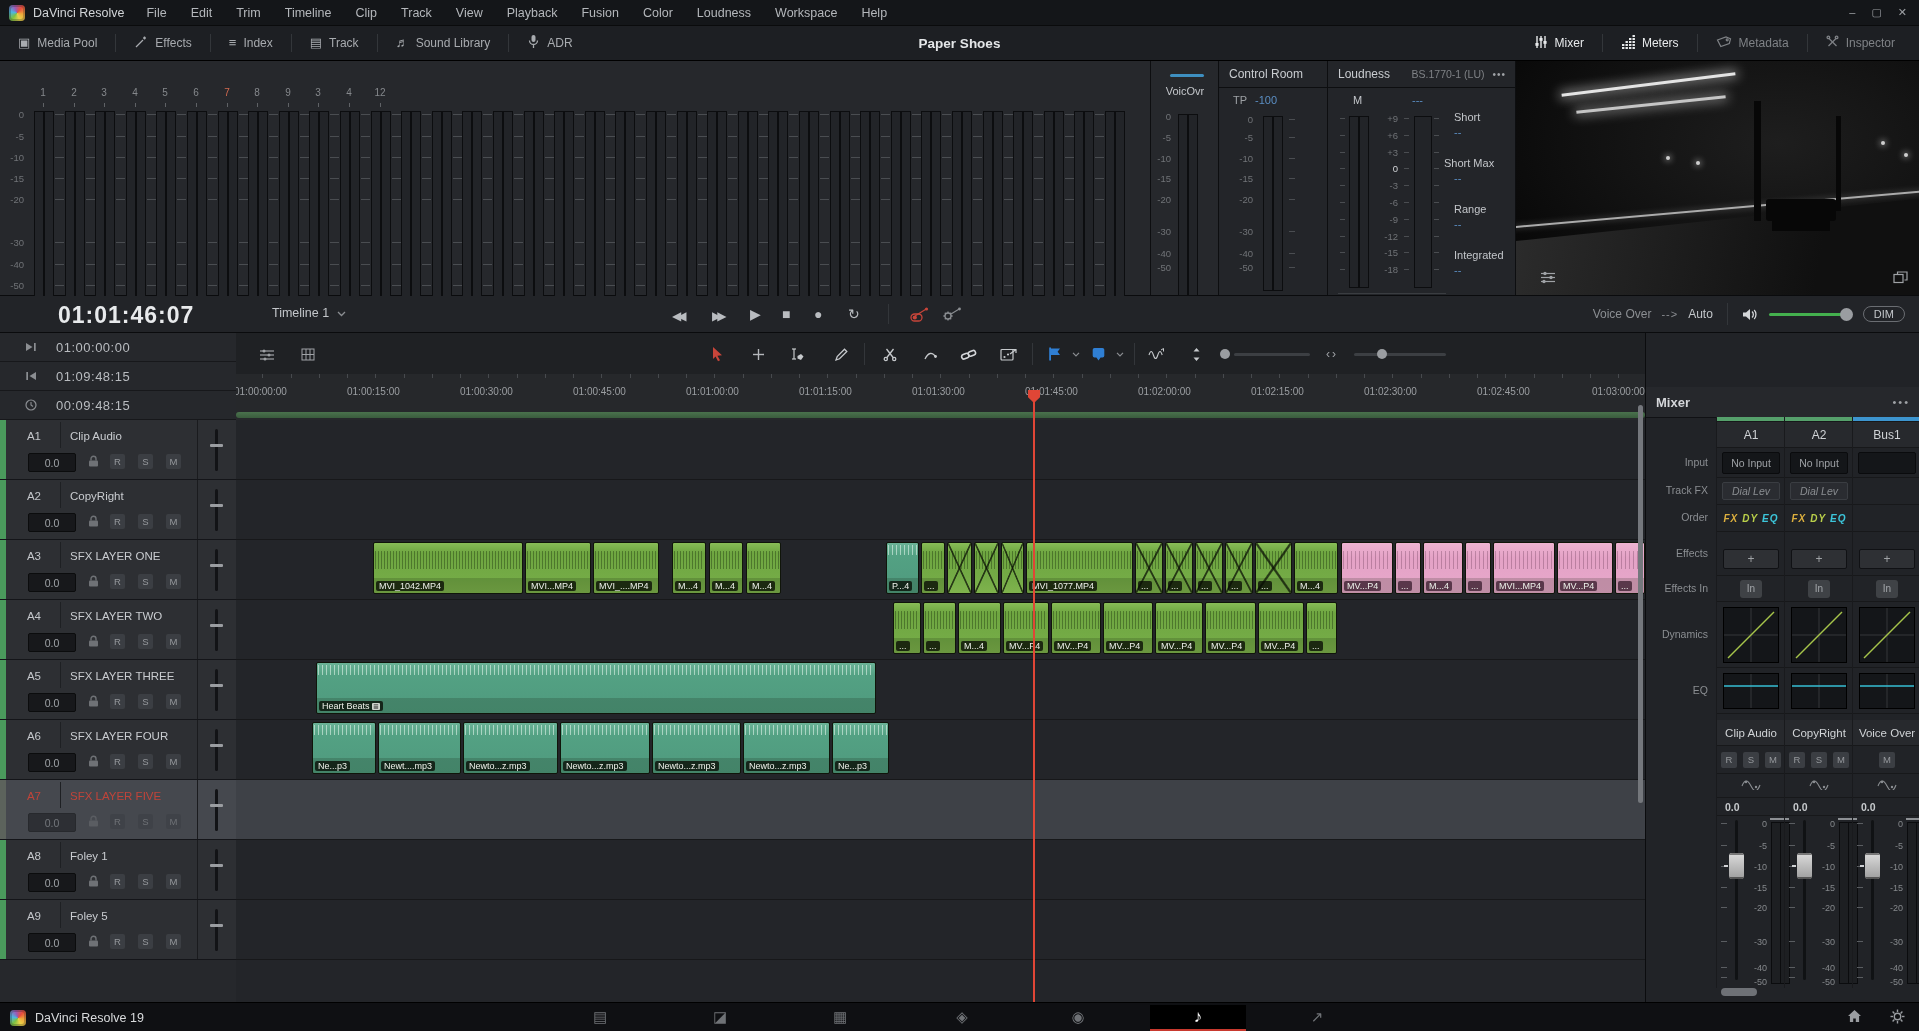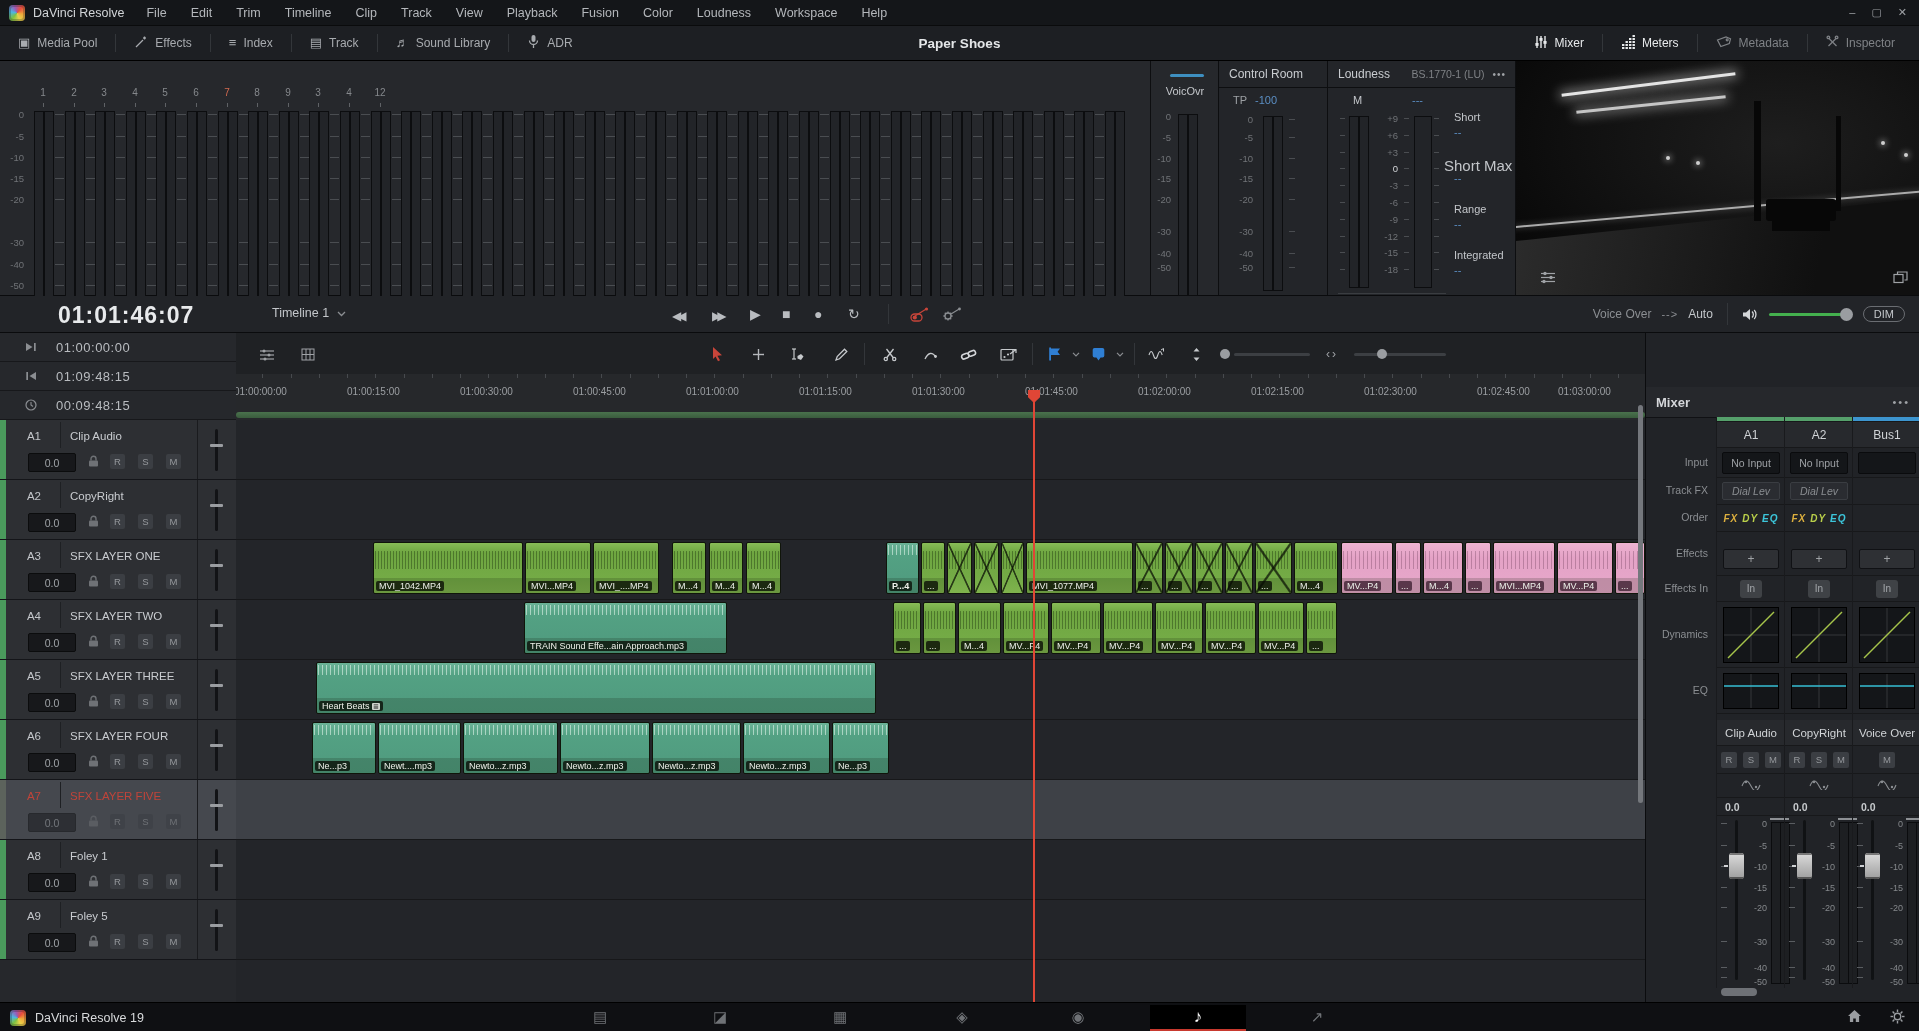--- a/index.html
+++ b/index.html
@@ -764,21 +764,21 @@
         <span class="mscale" style="left: 46px; top: 186.4px; width: 24px; color: rgb(112, 115, 119);">-15</span>
         <div class="mdash" style="left: 12px; top: 191.4px; width: 5px;"></div>
         <div class="mdash" style="left: 76px; top: 191.4px; width: 5px;"></div>
         <div class="mdash" style="left: 106px; top: 191.4px; width: 5px;"></div>
         <span class="mscale" style="left: 46px; top: 203.2px; width: 24px; color: rgb(112, 115, 119);">-18</span>
         <div class="mdash" style="left: 12px; top: 208.2px; width: 5px;"></div>
         <div class="mdash" style="left: 76px; top: 208.2px; width: 5px;"></div>
         <div class="mdash" style="left: 106px; top: 208.2px; width: 5px;"></div>
         <span style="position: absolute; left: 126px; top: 50px; font-size: 11px; color: rgb(195, 198, 202); white-space: nowrap;">Short</span>
         <span class="bluetxt" style="position: absolute; left: 126px; top: 65px; font-size: 11px;">--</span>
-        <span style="position: absolute; left: 116px; top: 96px; font-size: 15px; color: rgb(195, 198, 202); white-space: nowrap;">Short Max</span>
+        <span style="position: absolute; left: 116px; top: 96px; font-size: 11px; color: rgb(195, 198, 202); white-space: nowrap;">Short Max</span>
         <span class="bluetxt" style="position: absolute; left: 126px; top: 111px; font-size: 11px;">--</span>
         <span style="position: absolute; left: 126px; top: 142px; font-size: 11px; color: rgb(195, 198, 202); white-space: nowrap;">Range</span>
         <span class="bluetxt" style="position: absolute; left: 126px; top: 157px; font-size: 11px;">--</span>
         <span style="position: absolute; left: 126px; top: 188px; font-size: 11px; color: rgb(195, 198, 202); white-space: nowrap;">Integrated</span>
         <span class="bluetxt" style="position: absolute; left: 126px; top: 203px; font-size: 11px;">--</span>
         <div style="position: absolute; left: 10px; top: 232px; width: 108px; height: 1px; background: rgb(58, 61, 65);"></div>
         <button class="lbtn" style="left: 8px; top: 240px; width: 50px;">Pause</button>
         <button class="lbtn" style="left: 66px; top: 240px; width: 50px;">Reset</button>
       </div>
     <div id="viewer">
@@ -1250,21 +1250,21 @@
           <span class="rlabel" style="left: 224px;">01:00:30:00</span>
           <span class="rlabel" style="left: 337px;">01:00:45:00</span>
           <span class="rlabel" style="left: 450px;">01:01:00:00</span>
           <span class="rlabel" style="left: 563px;">01:01:15:00</span>
           <span class="rlabel" style="left: 676px;">01:01:30:00</span>
           <span class="rlabel" style="left: 789px;">01:01:45:00</span>
           <span class="rlabel" style="left: 902px;">01:02:00:00</span>
           <span class="rlabel" style="left: 1015px;">01:02:15:00</span>
           <span class="rlabel" style="left: 1128px;">01:02:30:00</span>
           <span class="rlabel" style="left: 1241px;">01:02:45:00</span>
-          <span class="rlabel" style="left: 1306px; padding-left: 16px;">01:03:00:00</span>
+          <span class="rlabel" style="left: 1340px; padding-left: 16px;">01:03:00:00</span>
           <div style="position: absolute; left: 0px; top: 38px; width: 100%; height: 6px; border-radius: 3px; background: linear-gradient(rgb(74, 114, 77), rgb(58, 92, 61));"></div>
         </div>
       <div id="lane">
           <div class="lrow" style="top: 0px;"></div>
           <div class="lrow" style="top: 60px;"></div>
           <div class="lrow" style="top: 120px;">
             <div class="clip green" style="left: 137px; width: 150px;">
               <div class="wv"></div>
               <div class="lbl">
                 <span>MVI_1042.MP4</span>
@@ -1293,21 +1293,21 @@
               <div class="lbl">
                 <span>M...4</span>
               </div>
             </div>
             <div class="clip green" style="left: 510px; width: 35px;">
               <div class="wv"></div>
               <div class="lbl">
                 <span>M...4</span>
               </div>
             </div>
-            <div class="clip teal" style="left: 650px; width: 33px; font-weight: bold;">
+            <div class="clip teal" style="left: 650px; width: 33px;">
               <div class="wv"></div>
               <div class="lbl">
                 <span>P...4</span>
               </div>
             </div>
             <div class="clip green" style="left: 685px; width: 24px;">
               <div class="wv"></div>
               <div class="lbl">
                 <span>...</span>
               </div>
@@ -1408,26 +1408,20 @@
               </div>
             </div>
             <div class="clip pink" style="left: 1379px; width: 30px;">
               <div class="wv"></div>
               <div class="lbl">
                 <span>...</span>
               </div>
             </div>
           </div>
           <div class="lrow" style="top: 180px;">
-            <div class="clip teal" style="left: 288px; width: 203px;">
-              <div class="wv"></div>
-              <div class="lbl">
-                <span>TRAIN Sound Effe...ain Approach.mp3</span>
-              </div>
-            </div>
             <div class="clip green" style="left: 657px; width: 28px;">
               <div class="wv"></div>
               <div class="lbl">
                 <span>...</span>
               </div>
             </div>
             <div class="clip green" style="left: 687px; width: 33px;">
               <div class="wv"></div>
               <div class="lbl">
                 <span>...</span>

